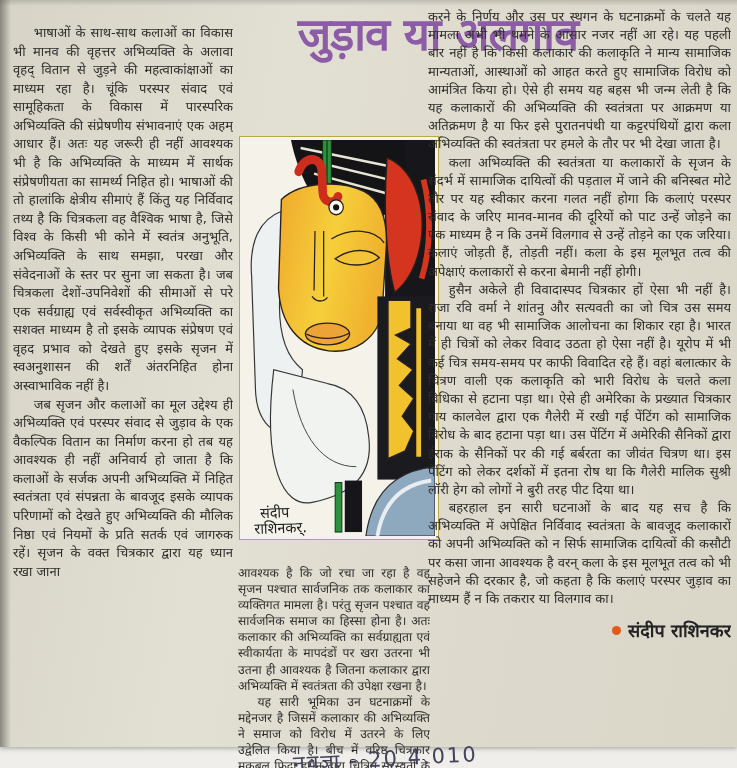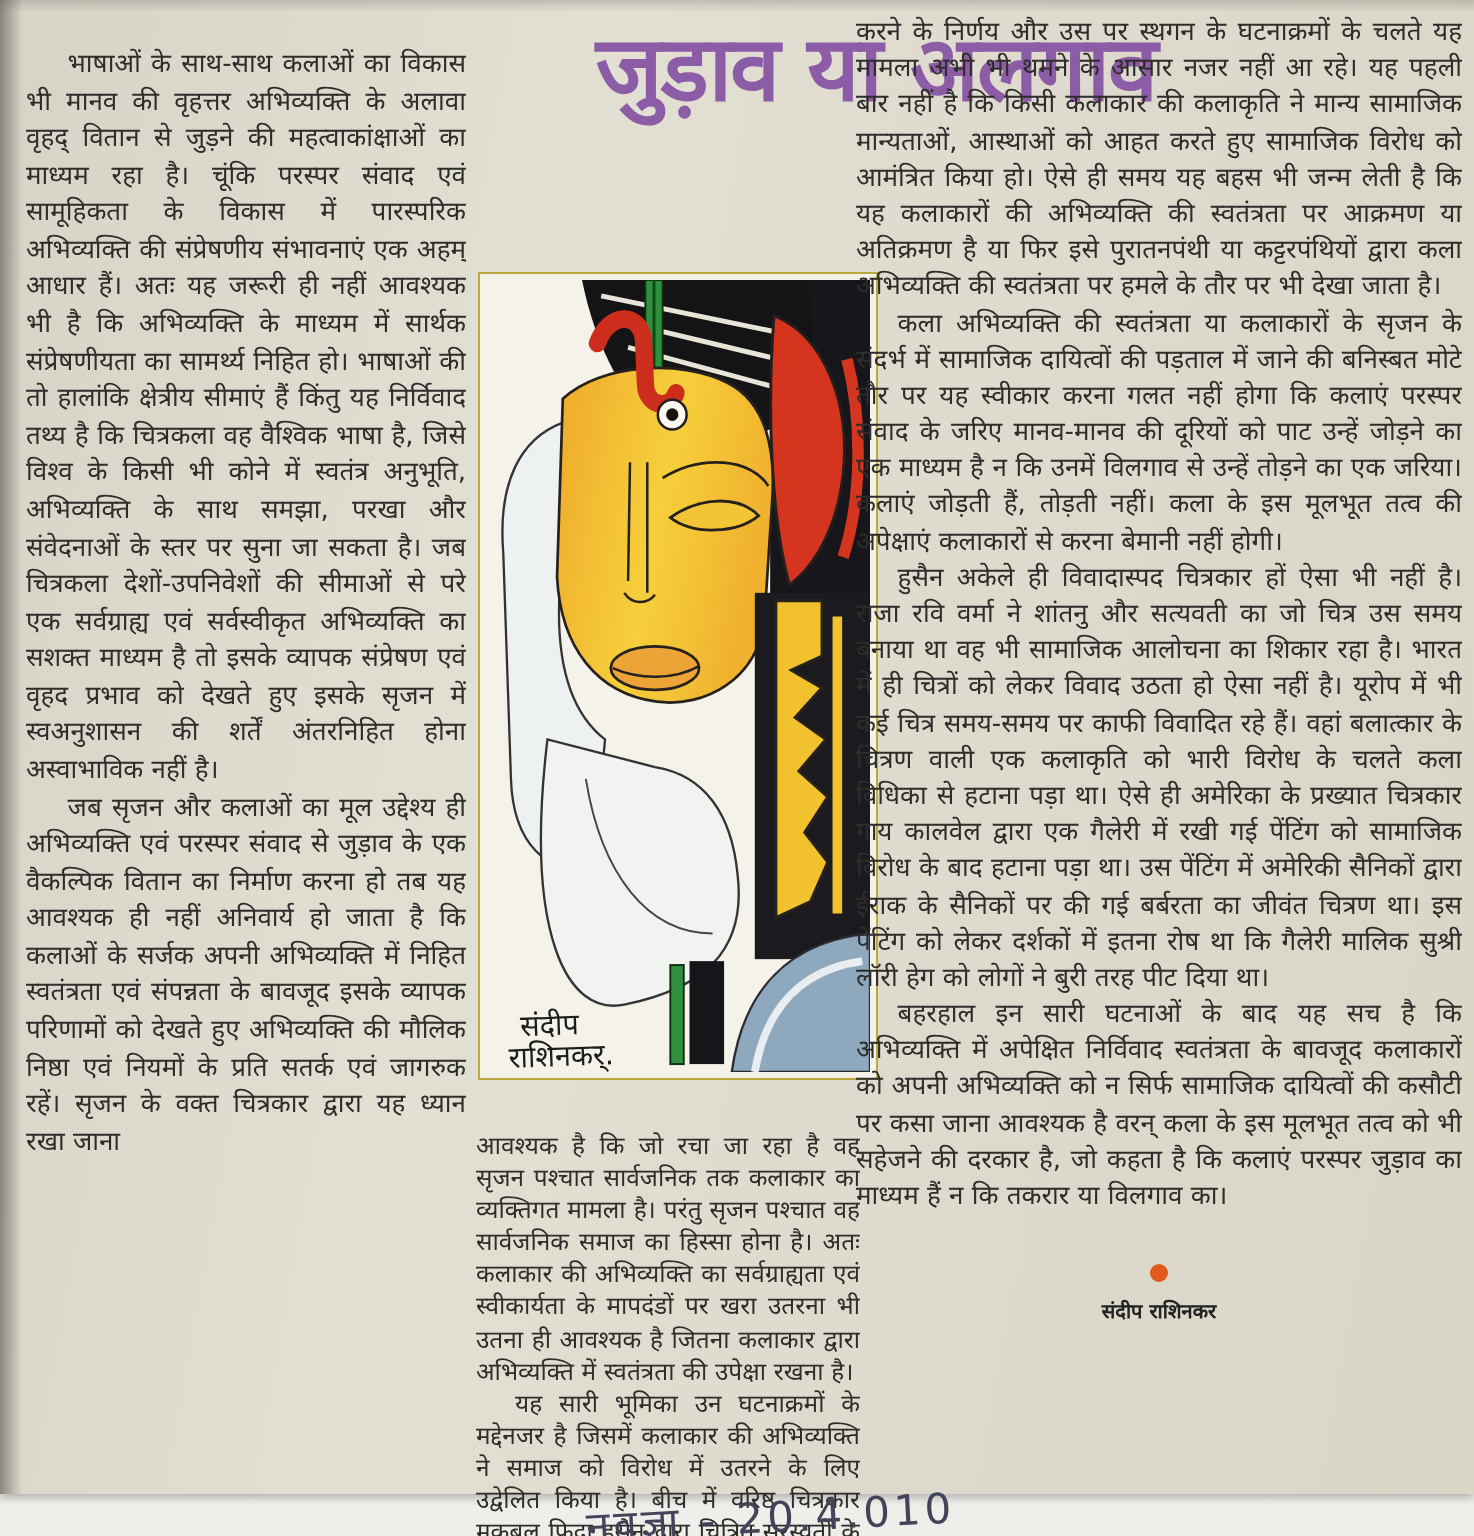--- a/index.html
+++ b/index.html
@@ -29,21 +29,21 @@
   .bodytext p.noindent{text-indent:0;}
   .col-left .bodytext{margin-top:14px;}
 
   .col-mid{position:absolute;left:238px;top:565px;width:192px;height:222px;overflow:hidden;}
   .col-mid .bodytext{font-size:12.2px;line-height:1.32;}
 
   .col-right{position:absolute;left:428px;top:8px;width:303px;height:712px;overflow:hidden;}
   .col-right .bodytext{font-size:13px;line-height:1.40;}
 
   .byline{display:flex;justify-content:flex-end;align-items:center;gap:7px;
-        margin-top:24px;font-size:10px;font-weight:700;color:#232323;flex-direction:column;}
+        margin-top:10px;font-size:18px;font-weight:700;color:#232323;}
   .byline .dot{width:9px;height:9px;border-radius:50%;}
 
   
   .art-frame{position:absolute;left:239px;top:136px;width:200px;height:404px;
         border:1px solid #b9a93e;background:#f4f2e9;box-sizing:border-box;padding:3px;}
   .art-frame svg{width:100%;height:100%;display:block;}
 
   
   .handnote{position:absolute;left:293px;top:744px;font-size:21px;color:#43435a;
         transform:rotate(-3deg);letter-spacing:2px;font-weight:500;}

